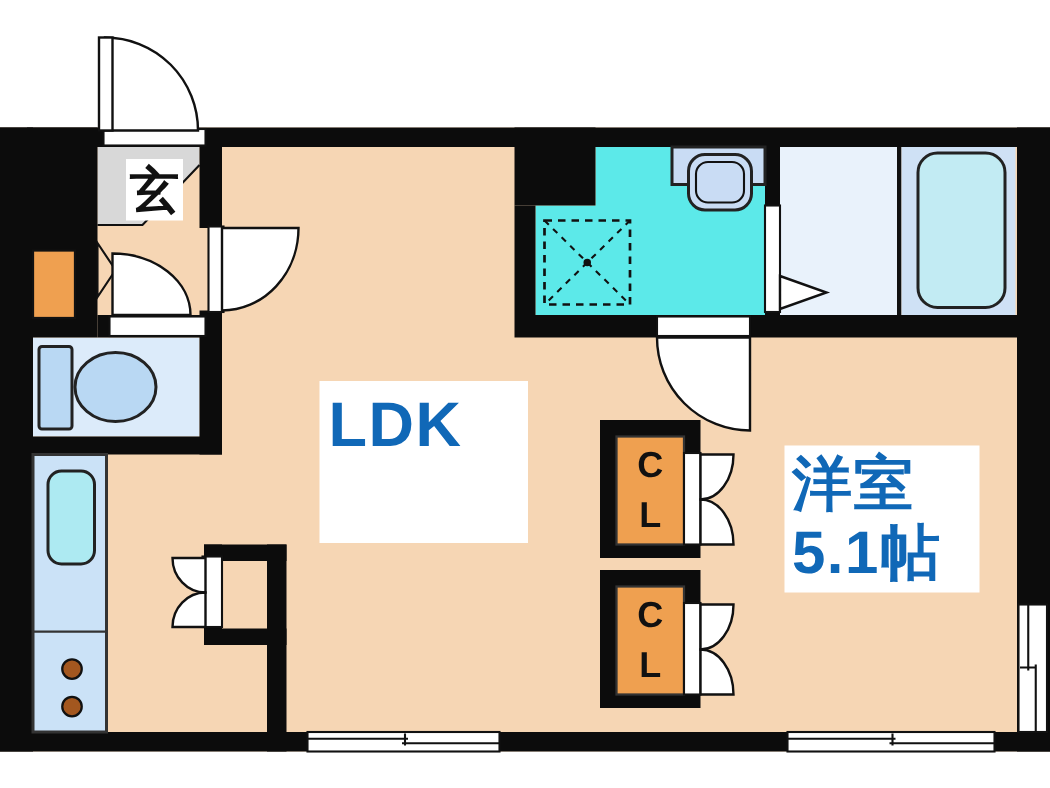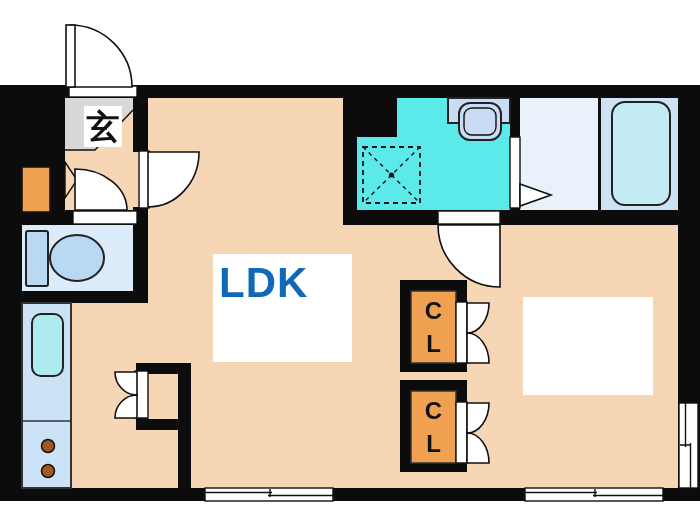--- a/index.html
+++ b/index.html
@@ -157,19 +157,21 @@
     </g>
   </svg>
 
   <div class="label genkan-label">玄</div>
 
   <div class="label room-label ldk-label">
     <div>LDK</div>
   </div>
 
   <div class="label room-label west-label">
+    <div>洋室</div>
+    <div>5.1帖</div>
   </div>
 
   <div class="cl cl-upper">C
 L</div>
   <div class="cl cl-lower">C
 L</div>
 </div>
 
 </body></html>

